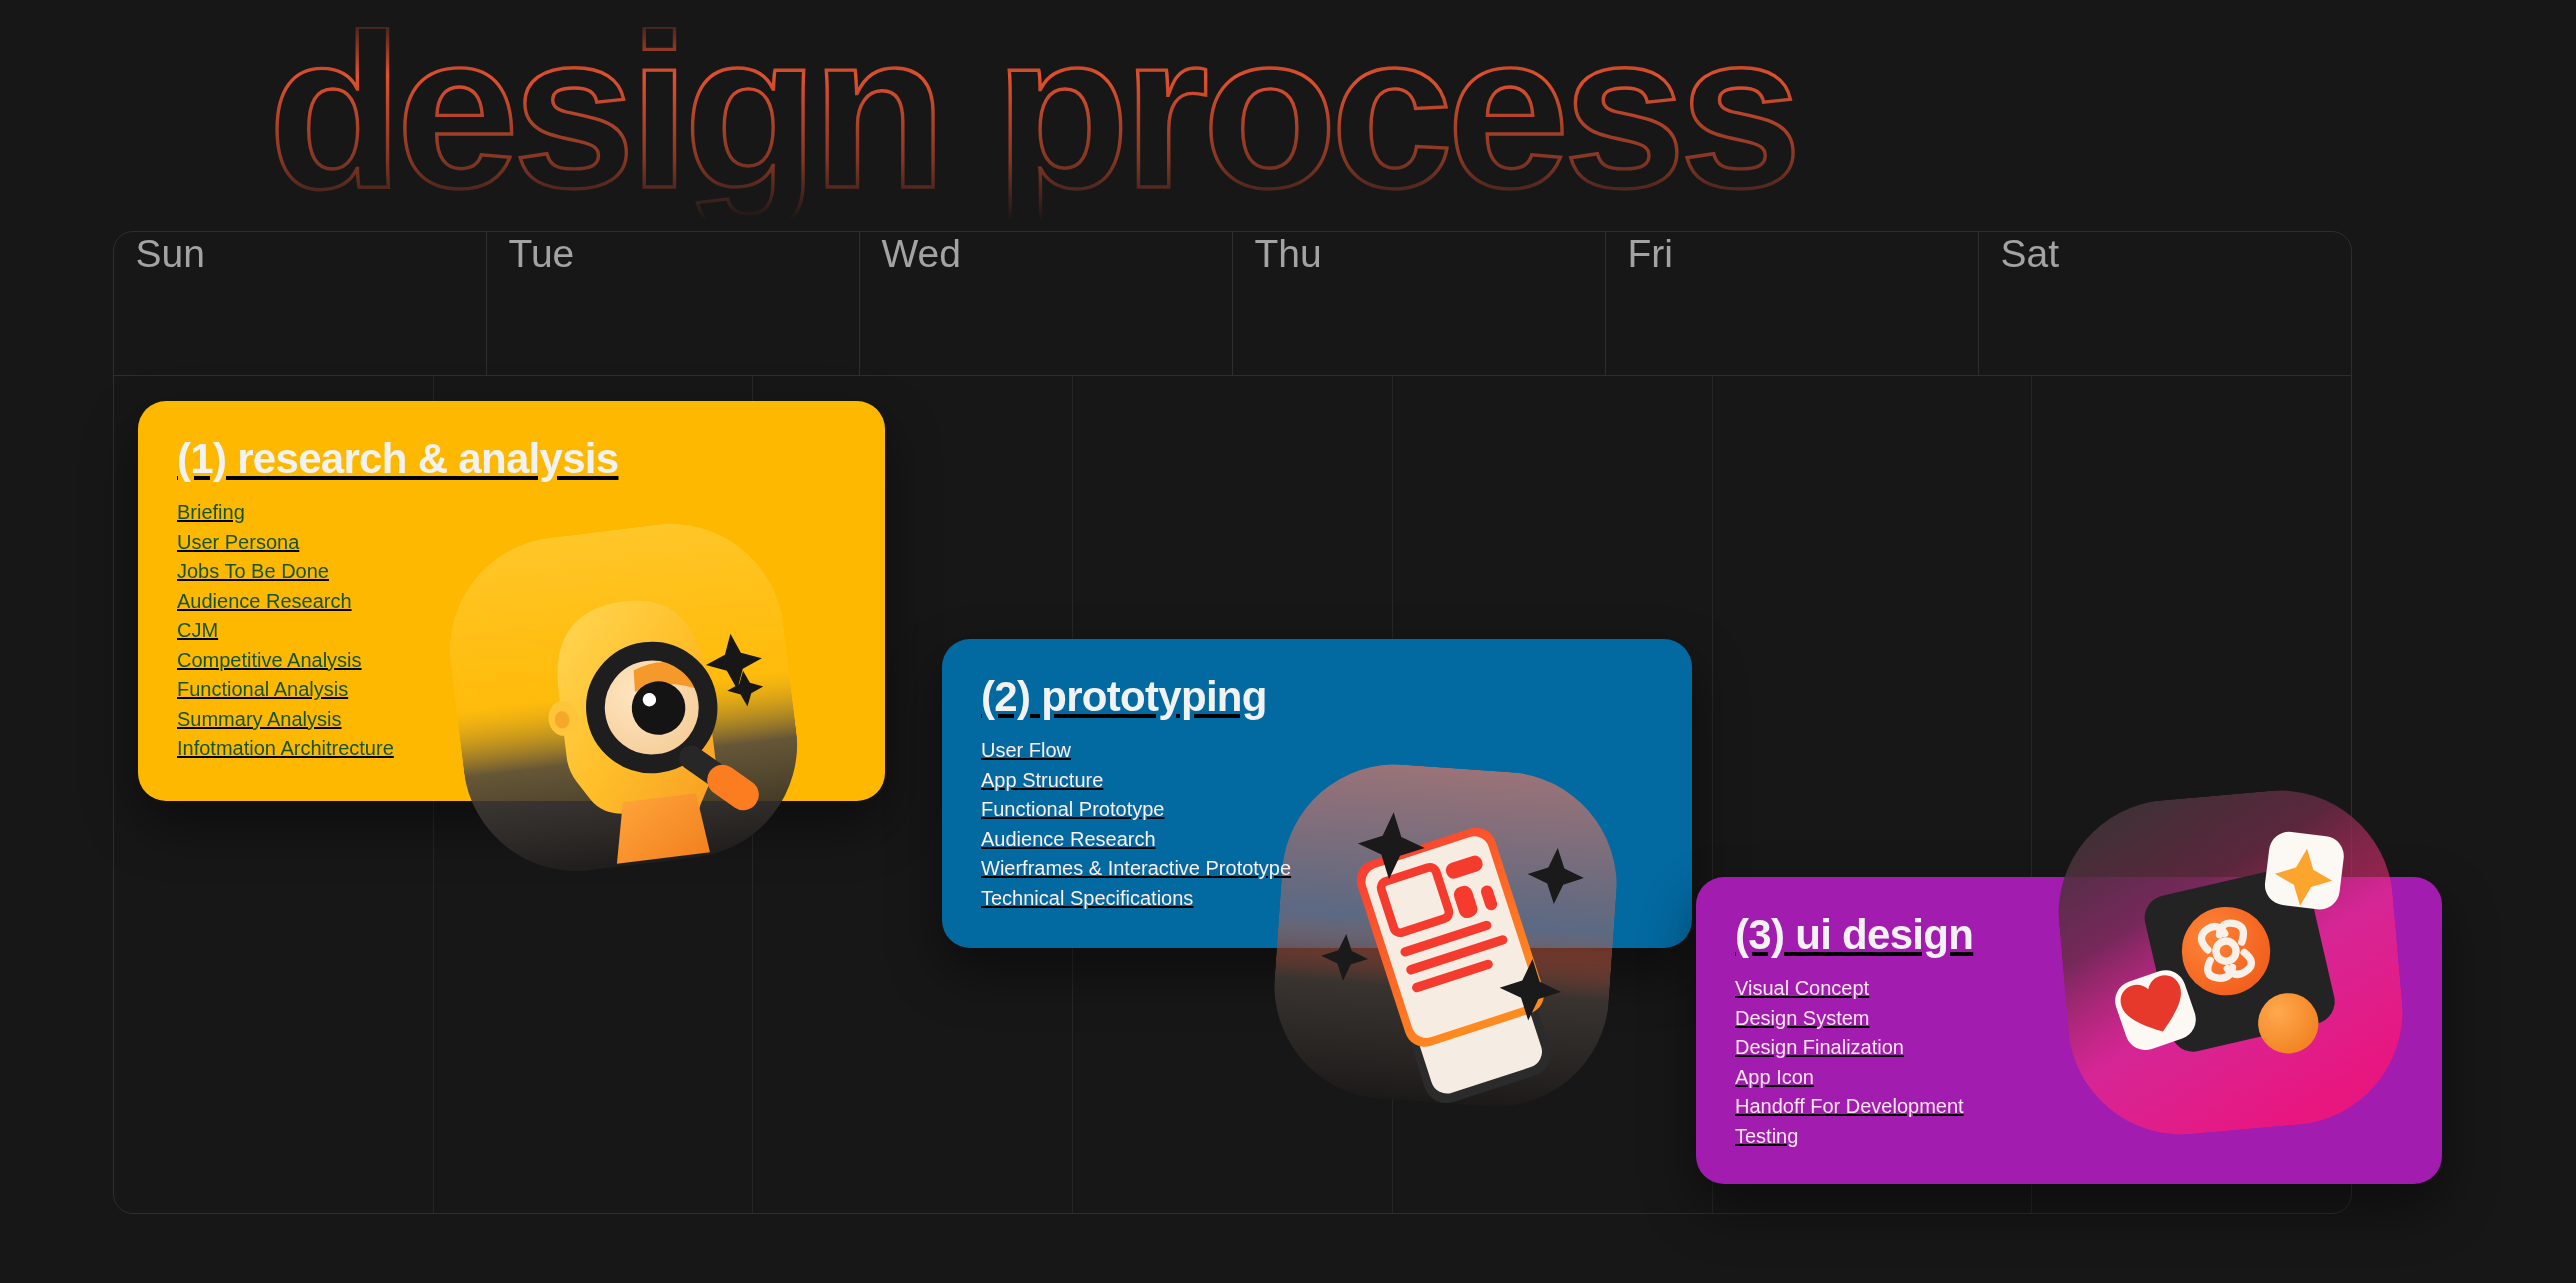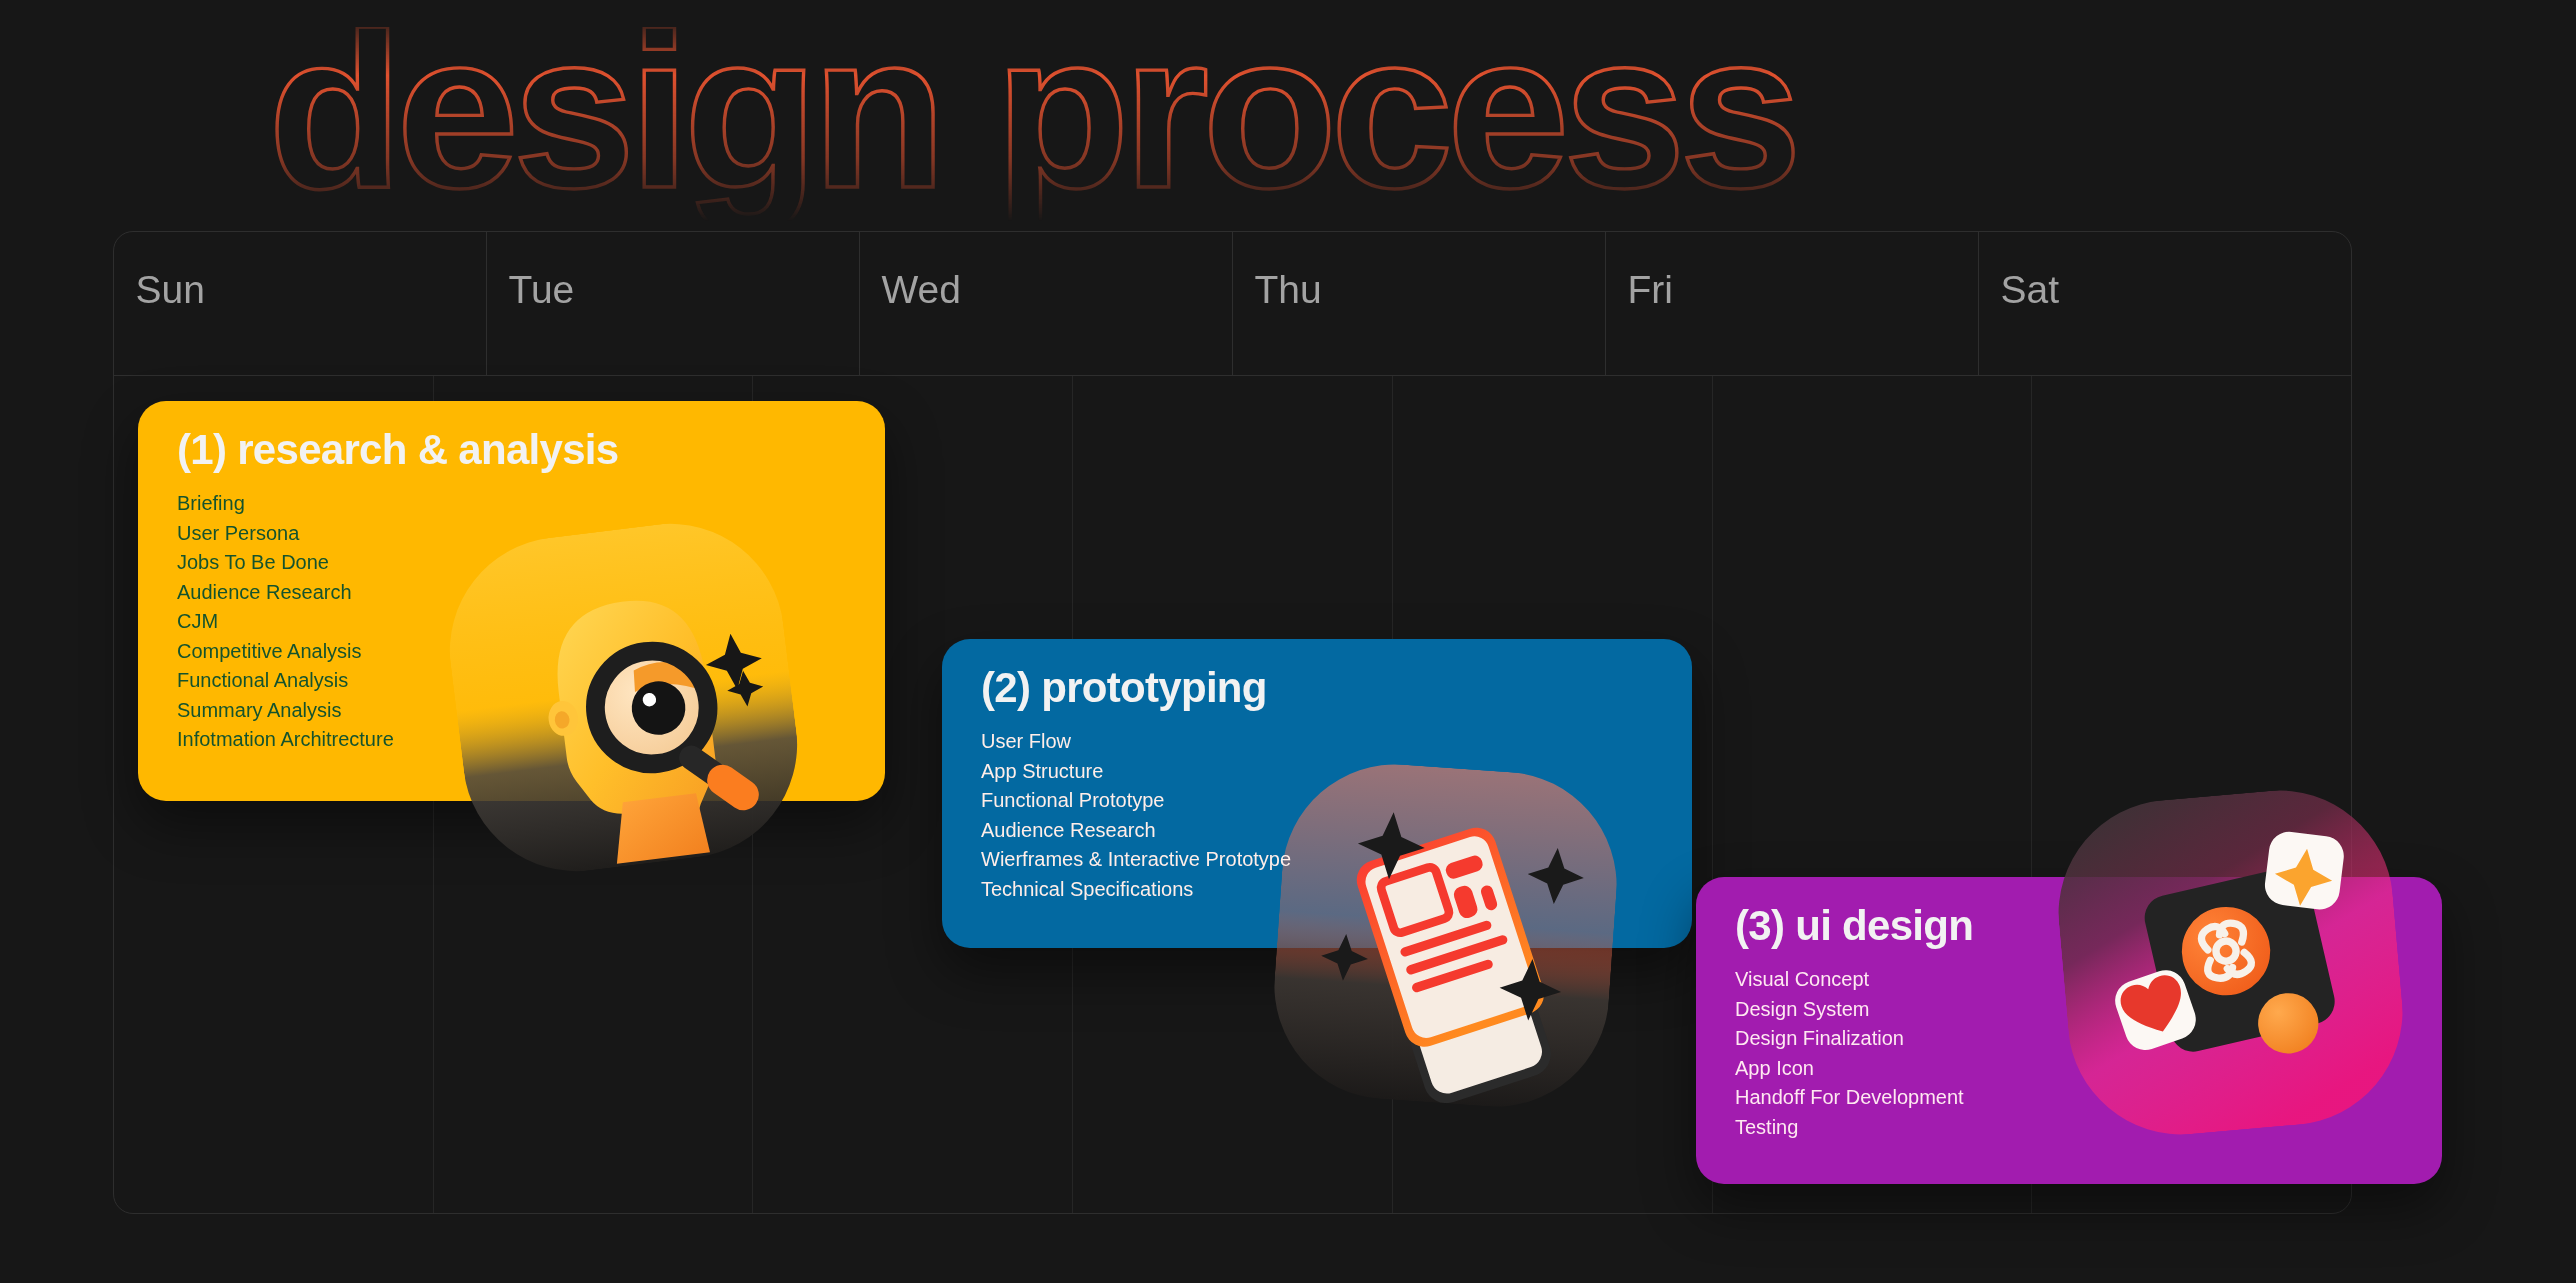--- a/index.html
+++ b/index.html
@@ -45,38 +45,38 @@
     display:flex;
     border-bottom:1.3px solid #2e2e2e;
   }
   .cal-body{
     position:absolute; left:0; top:144px; width:100%; bottom:0;
     display:flex;
   }
   .day-col{
     flex:1 1 0; position:relative;
     border-right:1.3px solid #2e2e2e;
-    display:flex; align-items:center;
+    display:flex; align-items:flex-start;
   }
   .day-col:last-child{ border-right:none; }
   .day-label{
     color:#a3a3a3; font-size:39px; font-weight:400;
     padding-left:21.5px; padding-bottom:27px; letter-spacing:0px;
   }
   .body-col{ flex:1 1 0; border-right:1.3px solid #262626; }
   .body-col:last-child{ border-right:none; }
 
   
   .card{
     position:absolute;
     border-radius:28px;
     overflow:hidden;
     box-shadow:0 24px 54px rgba(0,0,0,.45);
   }
-  .card .card-inner{ position:relative; z-index:3; padding:27px 0 0 39px; }
+  .card .card-inner{ position:relative; z-index:3; padding:36px 0 0 39px;text-decoration:underline; }
   .card-title{
     color:#f2f2f2; font-size:42px; font-weight:700; letter-spacing:-0.7px;
     white-space:nowrap; line-height:1.05;
   }
   .card-list{ list-style:none; margin-top:17.4px; }
   .card-list li{
     color:#fbf4e8; font-size:20px; line-height:29.5px; font-weight:400;
     white-space:nowrap;
   }
   #card-1{ left:138px; top:401px; width:747px; height:400px; background:#FFB800; }

